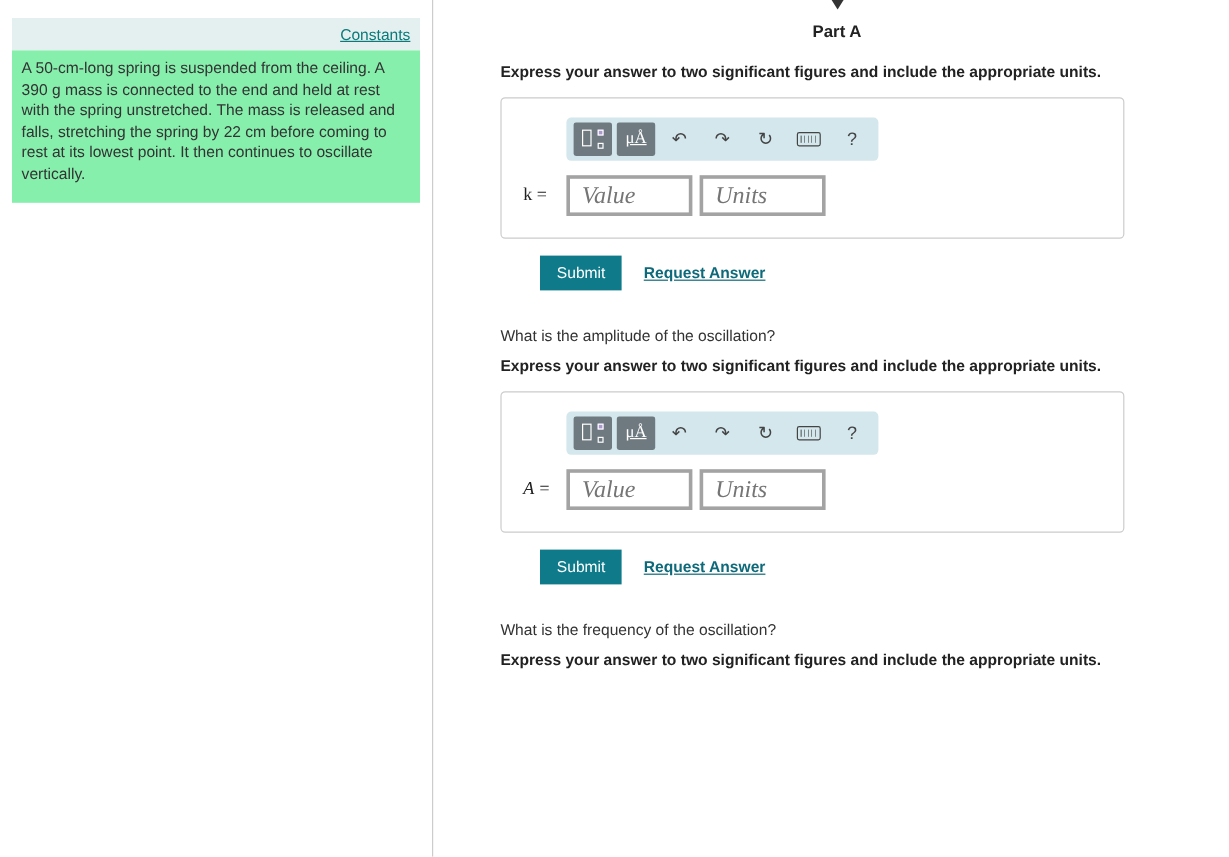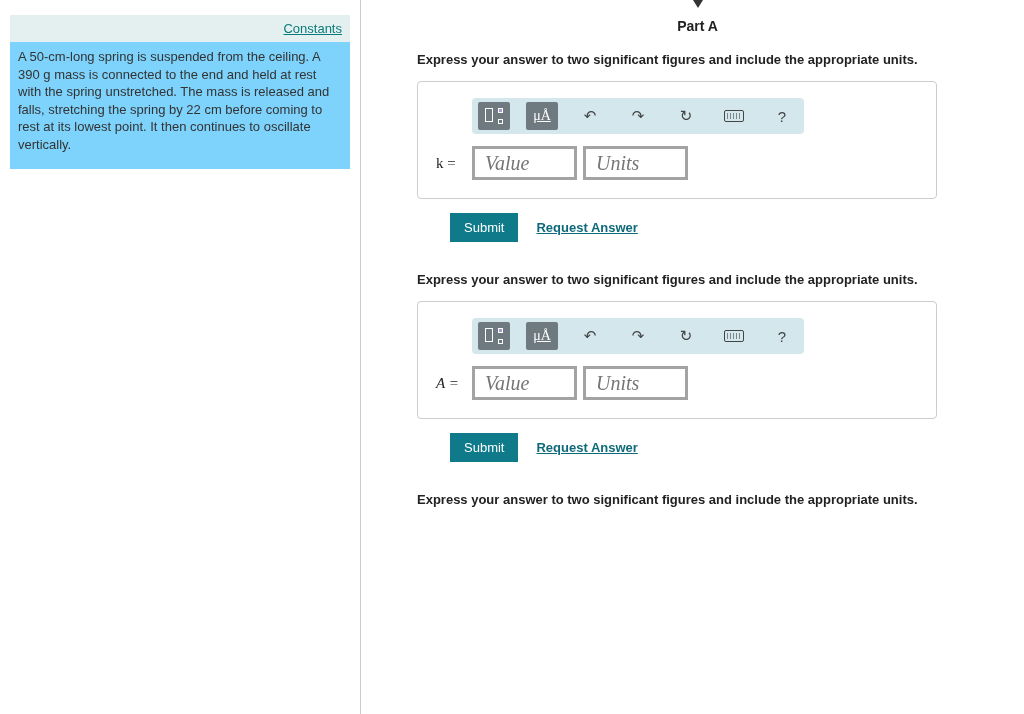--- a/index.html
+++ b/index.html
@@ -26,21 +26,21 @@
     padding: 6px 8px 6px 12px;
     background: #e4f0f0;
   }
   .constants-link {
     color: #0b7a7a;
     text-decoration: underline;
     font-size: 13px;
     cursor: pointer;
   }
   .problem-text {
-    background: #7dd3fc;
+    background: #86efac;
     padding: 6px 8px 16px 8px;
     line-height: 1.35;
     font-size: 13px;
     color: #333;
   }
   .divider {
     border-left: 1px solid #ccc;
     flex: 1;
     padding: 0 20px 0 30px;
     overflow: hidden;
@@ -86,21 +86,21 @@
     border-radius: 4px;
     padding: 16px 18px 18px 18px;
     width: 520px;
     margin-bottom: 14px;
   }
   .toolbar {
     background: #d3e7ed;
     border-radius: 4px;
     display: inline-flex;
     align-items: center;
-    gap: 16px;
+    gap: 4px;
     padding: 4px 6px;
     margin-left: 36px;
     margin-bottom: 12px;
   }
   .tool-btn {
     width: 32px;
     height: 28px;
     display: flex;
     align-items: center;
     justify-content: center;
@@ -230,20 +230,21 @@
         </div>
         <div class="actions">
           <button class="submit-btn">Submit</button>
           <a class="request-link">Request Answer</a>
         </div>
       </div>
     </div>
 
     <div class="part">
       <div class="part-body">
+        <div class="question">What is the amplitude of the oscillation?</div>
         <div class="instruction">Express your answer to two significant figures and include the appropriate units.</div>
         <div class="answer-box">
           <div class="toolbar">
             <div class="tool-btn">
                 <div class="templates-icon">
                   <div class="big"></div>
                   <div class="s1"></div>
                   <div class="s2"></div>
                 </div>
               </div>
@@ -266,18 +267,19 @@
         </div>
         <div class="actions">
           <button class="submit-btn">Submit</button>
           <a class="request-link">Request Answer</a>
         </div>
       </div>
     </div>
 
     <div class="part">
       <div class="part-body">
+        <div class="question">What is the frequency of the oscillation?</div>
         <div class="instruction">Express your answer to two significant figures and include the appropriate units.</div>
       </div>
     </div>
 
   </div>
 </div>
 
 </body></html>

